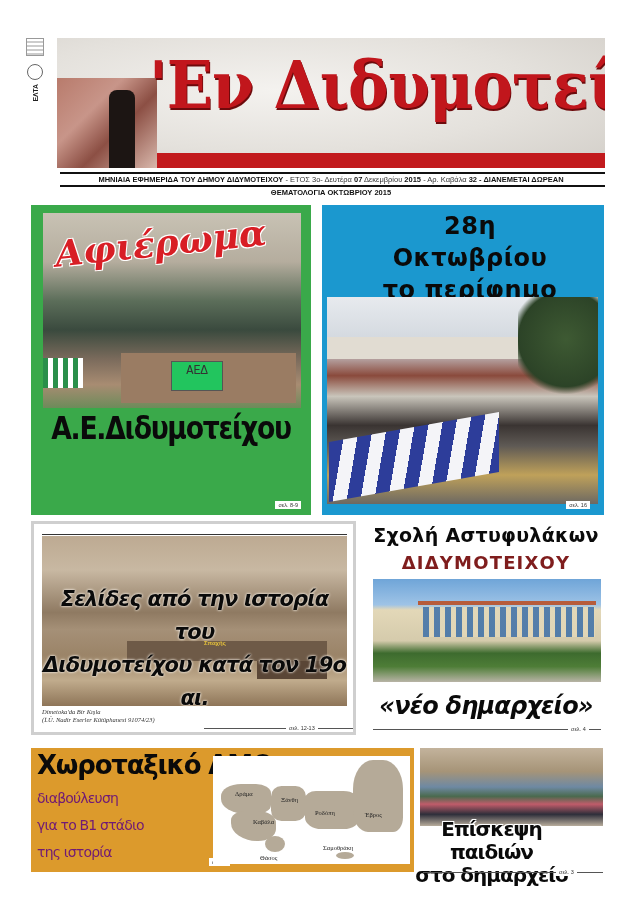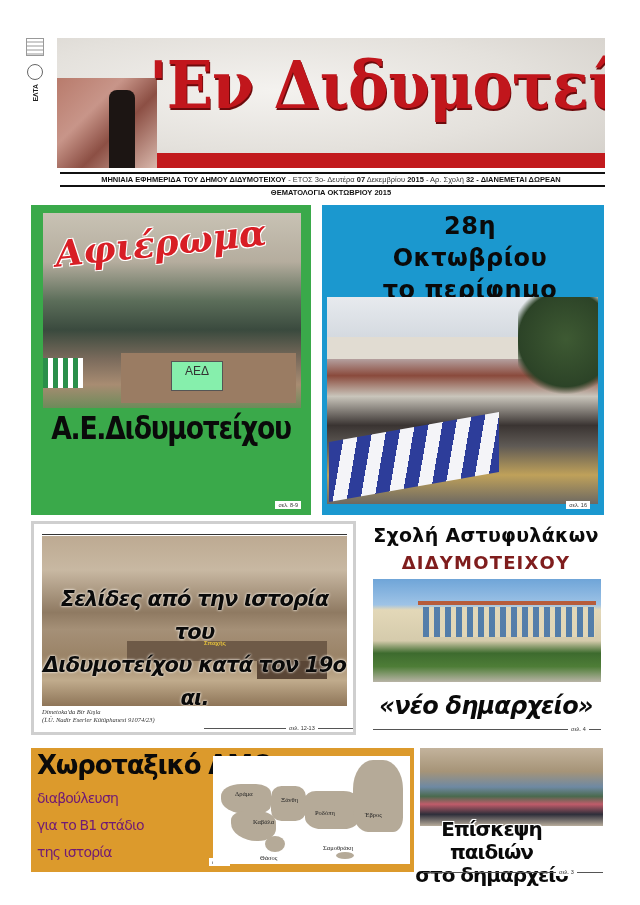--- a/index.html
+++ b/index.html
@@ -26,22 +26,22 @@
   .masthead-info b { font-weight: bold; }
   .masthead-info .light { font-weight: normal; color: #333; }
   .theme-line { position: absolute; left: 57px; top: 188px; width: 548px; text-align: center; font-size: 7.5px; font-weight: bold; }
 
   
   .panel { position: absolute; overflow: hidden; }
   .green { left: 31px; top: 205px; width: 280px; height: 310px; background: #3aa94a; }
   .green .photo { position: absolute; left: 12px; top: 8px; width: 258px; height: 195px;
     background: linear-gradient(180deg,#c8c2b4 0%,#b5ad9e 25%,#5c6e5a 45%,#3a4a3e 60%,#7b6b5c 75%,#a88c72 88%,#6d8b5a 100%); }
   .green .banner-cloth { position: absolute; left: 78px; top: 140px; width: 175px; height: 50px; background: #9a7c63; }
-  .green .banner-cloth .aed { position: absolute; left: 50px; top: 8px; width: 52px; height: 30px; background: #86efac; border: 1px solid #555;
-    font-family: Liberation Sans, sans-serif; font-size: 12px; text-align: center; color: #333; line-height: 18px; }
+  .green .banner-cloth .aed { position: absolute; left: 50px; top: 8px; width: 52px; height: 30px; background: #22c55e; border: 1px solid #555;
+    font-family: Liberation Mono, monospace; font-size: 12px; text-align: center; color: #333; line-height: 18px; }
   .green .flag-left { position: absolute; left: 0; top: 145px; width: 40px; height: 30px; background: repeating-linear-gradient(90deg,#2a8f4a 0 5px,#fff 5px 10px); }
   .green .afieroma { position: absolute; left: 10px; top: 20px; font-family: "DejaVu Serif", serif; font-style: italic; font-weight: bold; font-size: 36px;
     color: #d81e25; text-shadow: 1px 1px 0 #fff, -1px -1px 0 #fff, 1px -1px 0 #fff, -1px 1px 0 #fff; transform: rotate(-6deg); transform-origin: left top; }
   .green .team { position: absolute; left: 0; top: 205px; width: 280px; text-align: center; font-family: "DejaVu Sans", sans-serif; font-weight: bold;
     font-size: 31px; color: #0a0a0a; letter-spacing: -1.5px; transform: scaleX(0.86); }
   .green .subtitle { position: absolute; left: 0; top: 250px; width: 280px; text-align: center; font-family: "DejaVu Sans", sans-serif; font-style: italic;
     font-weight: bold; font-size: 18px; color: #fff; line-height: 23px; letter-spacing: -0.8px; }
   .page-tag { position: absolute; background: #fff; font-size: 5.5px; color: #333; padding: 0 3px; line-height: 8px; }
   .green .page-tag { right: 10px; bottom: 6px; }
 
@@ -114,21 +114,21 @@
 <div class="banner">
   <div class="banner-photo">
       <div class="figure"></div>
     </div>
   <div class="banner-title">'Εν Διδυμοτείχῳ</div>
   <div class="banner-redbar"></div>
 </div>
 
 <div class="rule" style="top:172px;"></div>
 <div class="masthead-info">
-  <b>ΜΗΝΙΑΙΑ ΕΦΗΜΕΡΙΔΑ ΤΟΥ ΔΗΜΟΥ ΔΙΔΥΜΟΤΕΙΧΟΥ</b><span class="light"> - ΕΤΟΣ 3ο- Δευτέρα </span><b>07</b><span class="light"> Δεκεμβρίου </span><b>2015</b><span class="light"> - Αρ. Σχολή </span><b>32</b><b> - ΔΙΑΝΕΜΕΤΑΙ ΔΩΡΕΑΝ</b>
+  <b>ΜΗΝΙΑΙΑ ΕΦΗΜΕΡΙΔΑ ΤΟΥ ΔΗΜΟΥ ΔΙΔΥΜΟΤΕΙΧΟΥ</b><span class="light"> - ΕΤΟΣ 3ο- Δευτέρα </span><b>07</b><span class="light"> Δεκεμβρίου </span><b>2015</b><span class="light"> - Αρ. Καβάλα </span><b>32</b><b> - ΔΙΑΝΕΜΕΤΑΙ ΔΩΡΕΑΝ</b>
 </div>
 <div class="rule" style="top:185px;"></div>
 <div class="theme-line">ΘΕΜΑΤΟΛΟΓΙΑ ΟΚΤΩΒΡΙΟΥ  2015</div>
 
 <div class="panel green">
   <div class="photo">
     <div class="flag-left"></div>
     <div class="banner-cloth">
       <div class="aed"><span>ΑΕΔ</span></div>
     </div>

